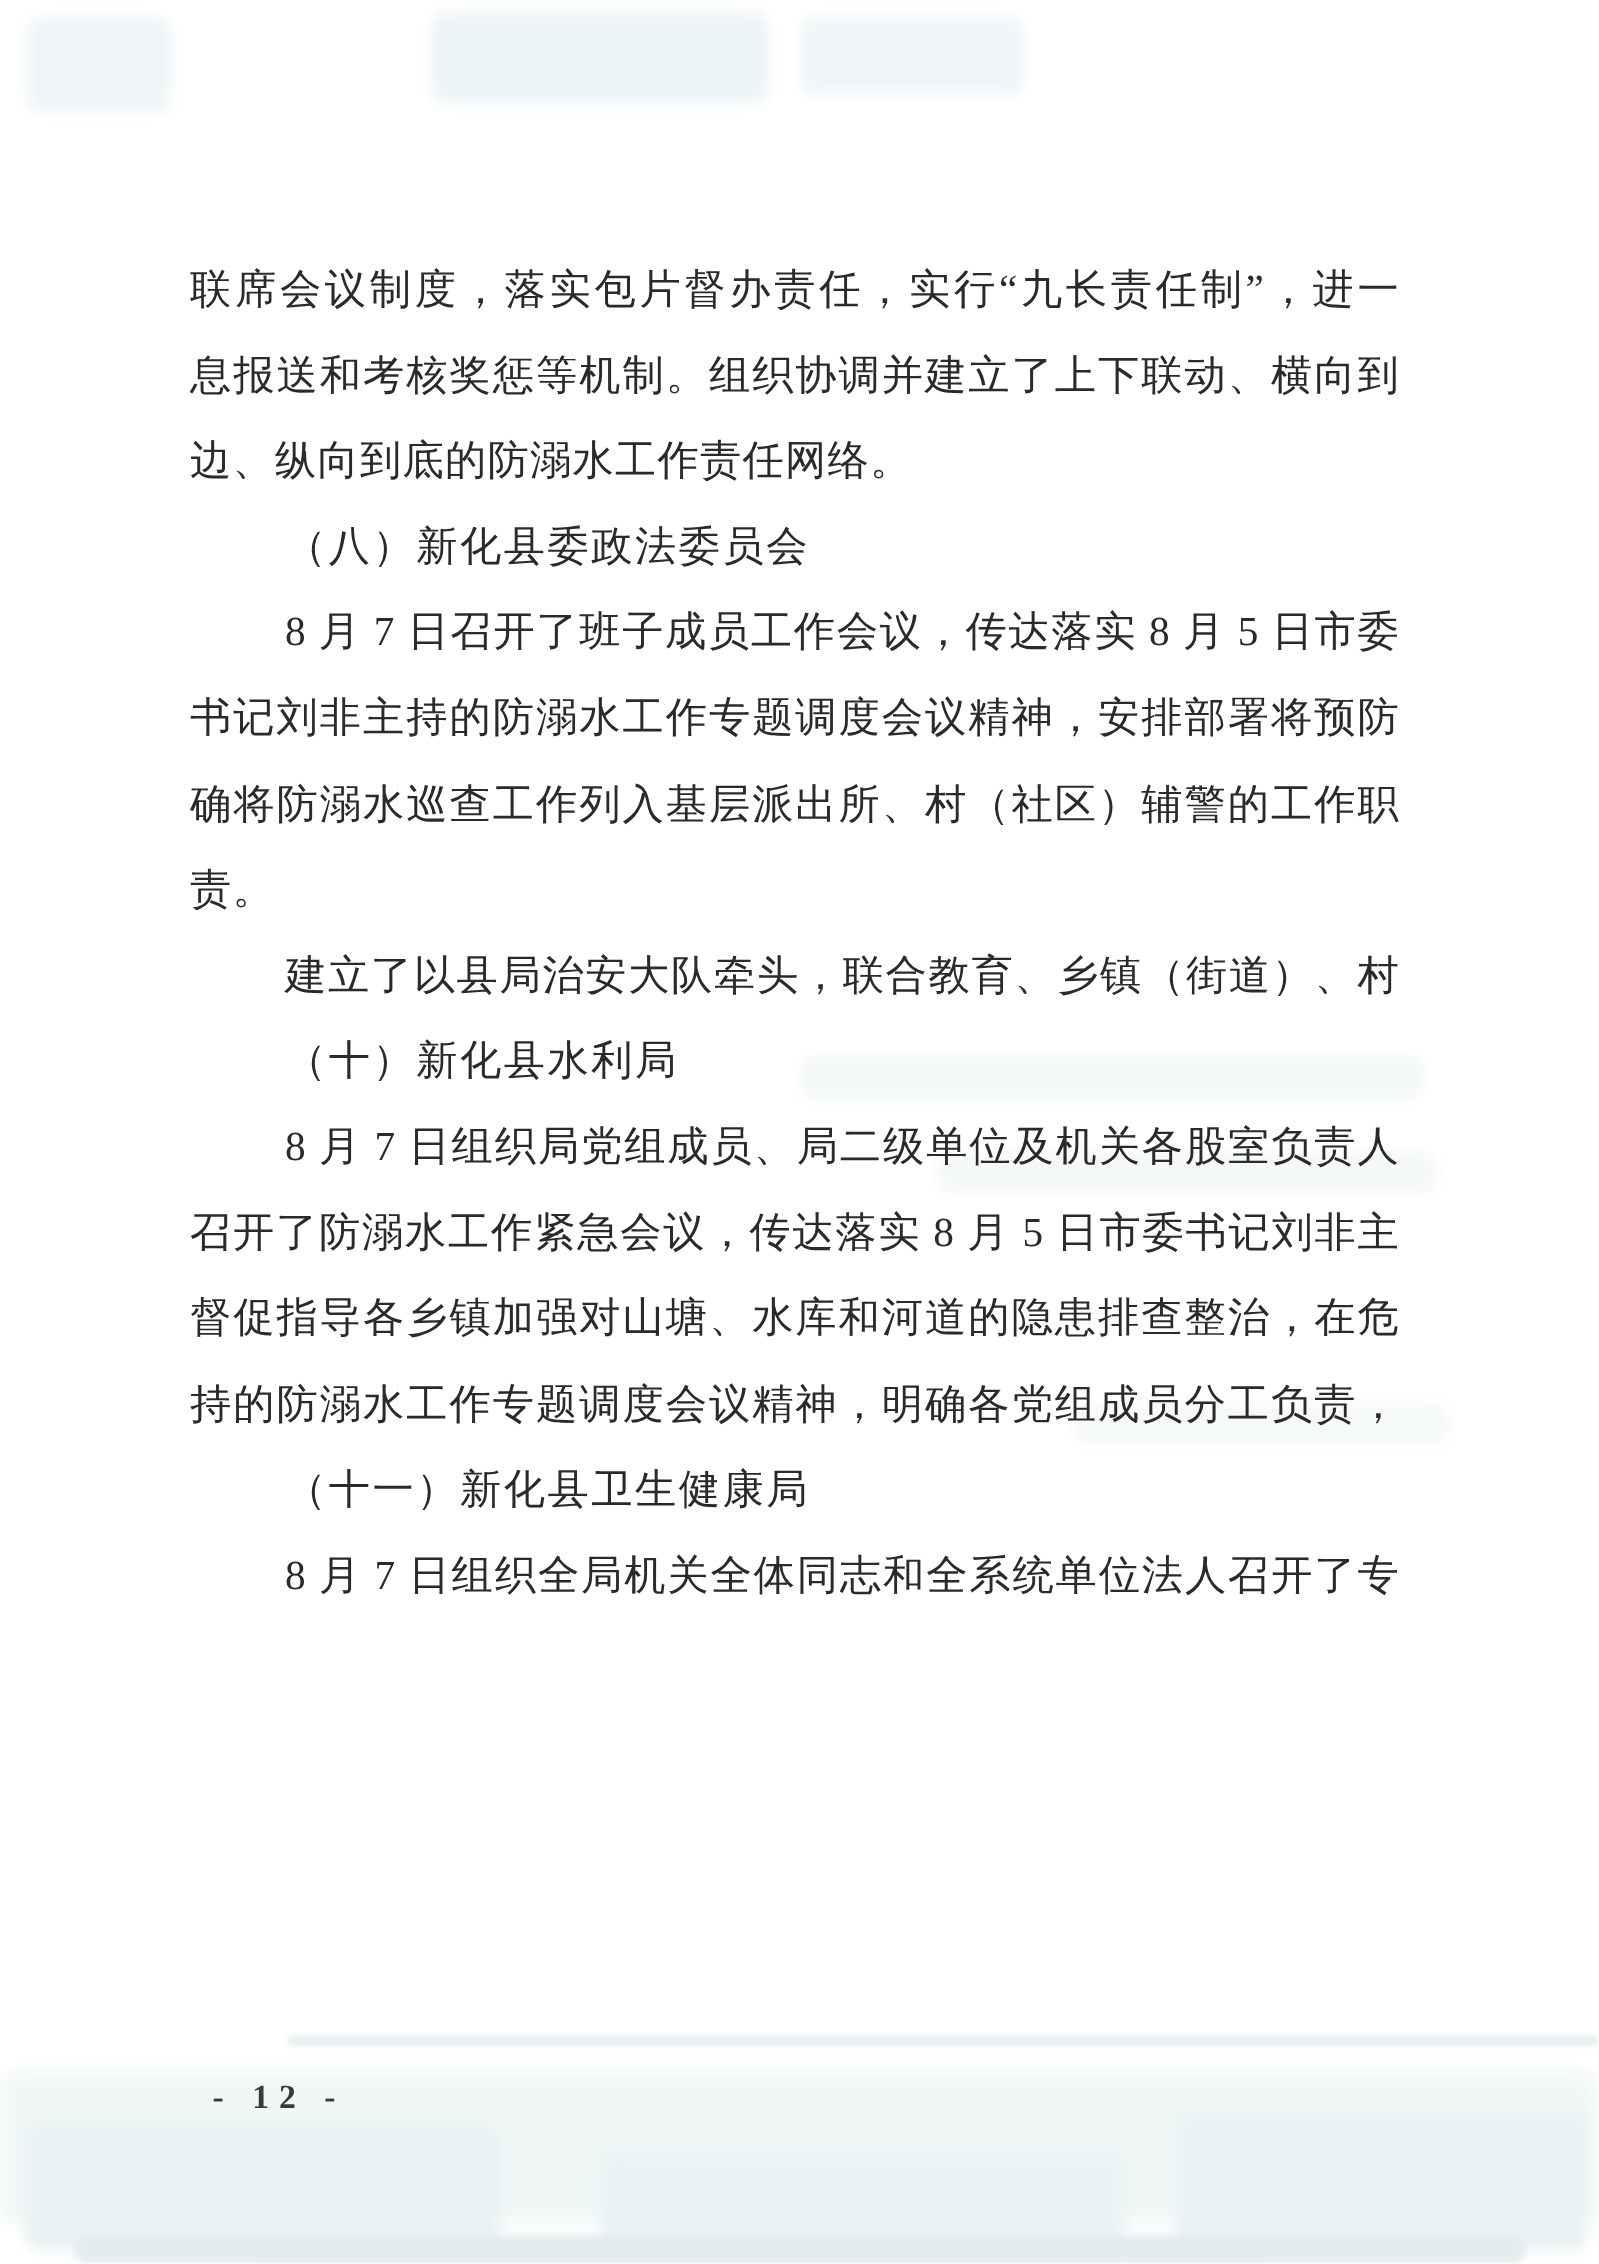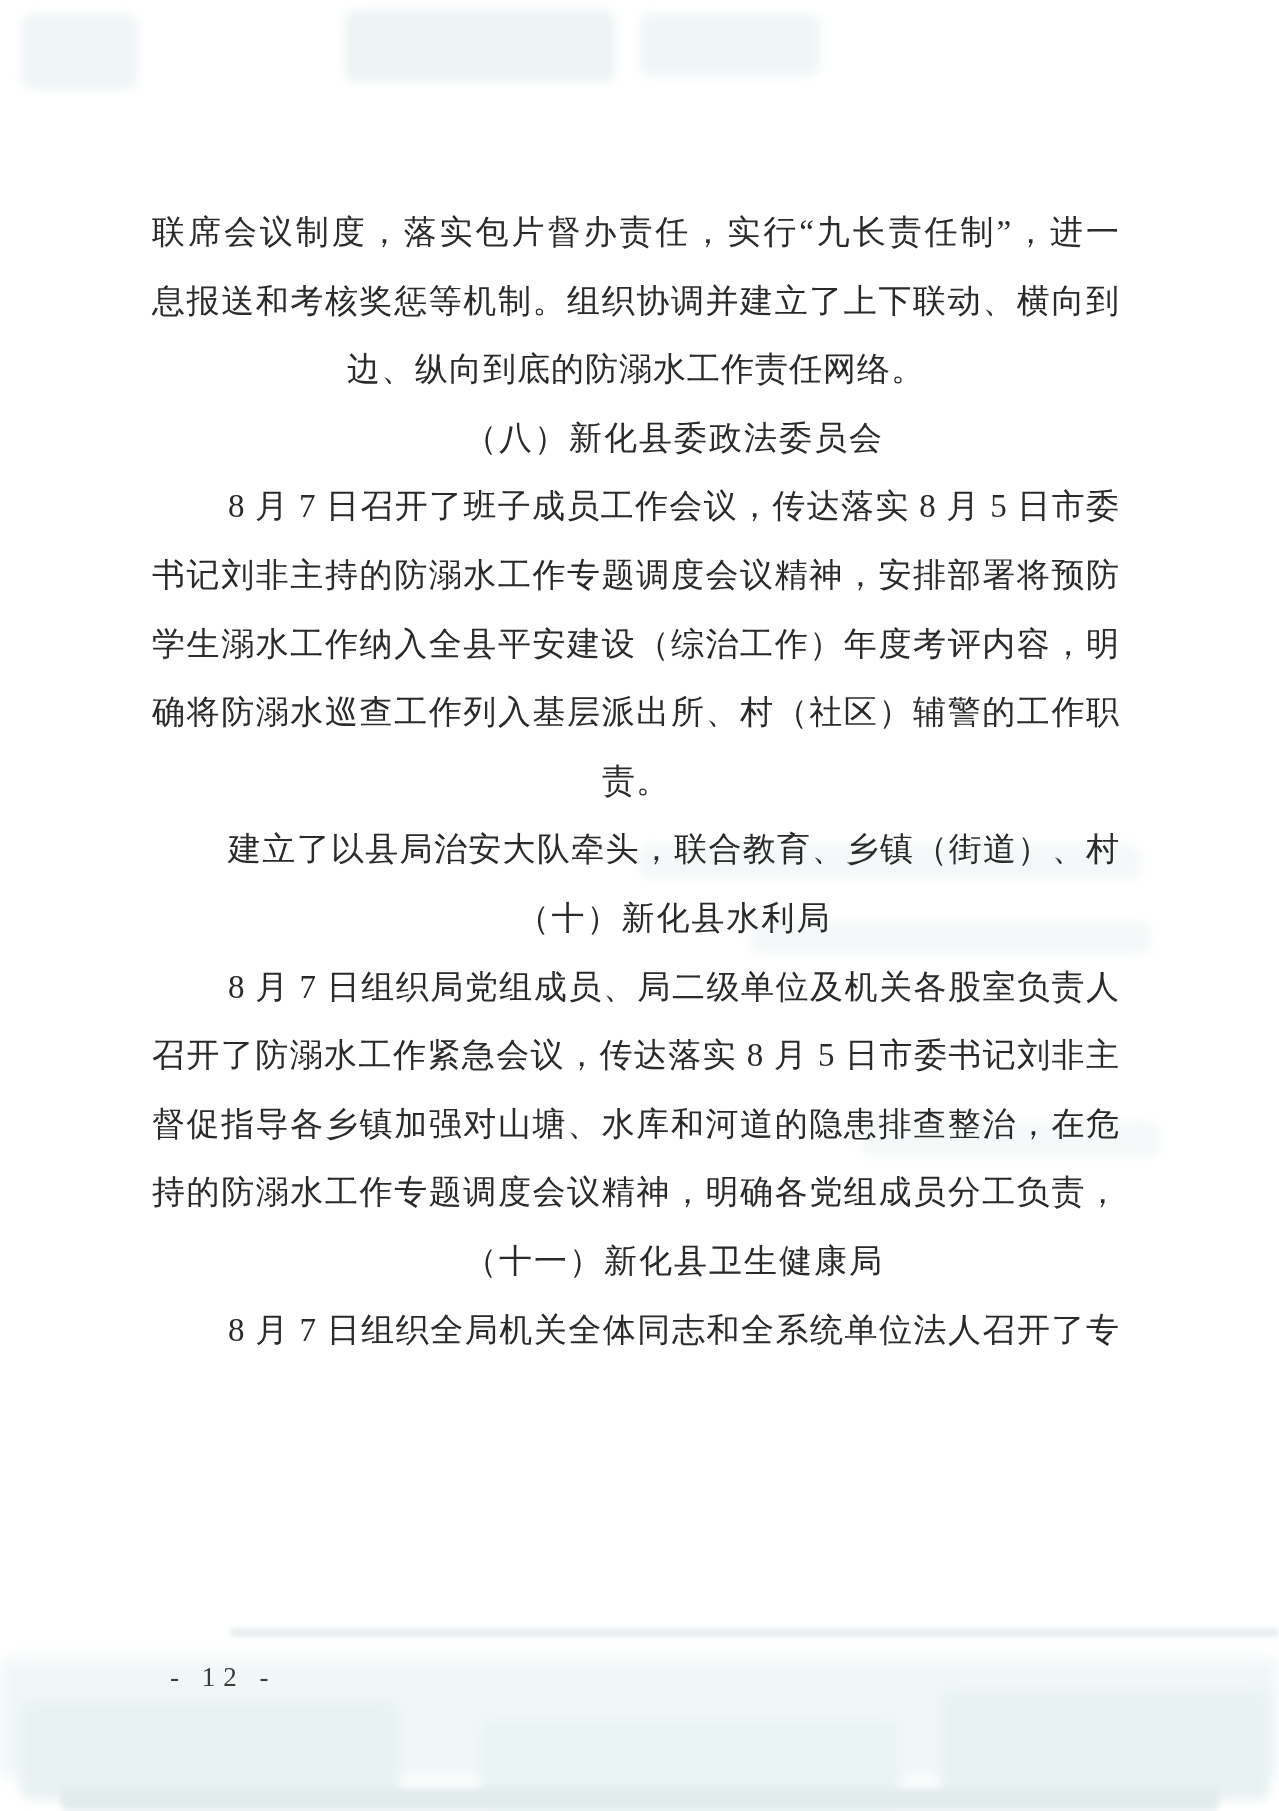--- a/index.html
+++ b/index.html
@@ -20,21 +20,21 @@
     position: absolute;
     left: 152px;
     top: 198px;
     width: 968px;
   }
   .line {
     height: 68.6px;
     line-height: 68.6px;
     font-size: 33px;
     color: #2a2a2a;
-    text-align: center;
+    text-align: left;
     white-space: pre-wrap;
     letter-spacing: 1px;
   }
   .line.justify {
     text-align: justify;
     text-align-last: justify;
   }
   .line.indent {
     text-indent: 76px;
   }
@@ -44,20 +44,21 @@
   }
   
   .page-number {
     position: absolute;
     left: 170px;
     top: 1662px;
     font-size: 27px;
     color: #3a3a3a;
     letter-spacing: 8px;
     white-space: pre;
+    font-weight: bold;
   }
   
   .bleed {
     position: absolute;
     pointer-events: none;
     filter: blur(5px);
     border-radius: 10px;
   }
   .b1  { left: 22px;   top: 14px;   width: 115px;  height: 75px;  background:#eff5f6; }
   .b2  { left: 345px;  top: 10px;   width: 270px;  height: 72px;  background:#edf4f5; }
@@ -90,21 +91,20 @@
   <div class="bleed b11"></div>
   <div class="bleed b12"></div>
 
   <div class="textblock">
       <div class="line justify">联席会议制度，落实包片督办责任，实行“九长责任制”，进一</div>
       <div class="line justify">息报送和考核奖惩等机制。组织协调并建立了上下联动、横向到</div>
       <div class="line">边、纵向到底的防溺水工作责任网络。</div>
       <div class="line heading indent">（八）新化县委政法委员会</div>
       <div class="line indent justify">8 月 7 日召开了班子成员工作会议，传达落实 8 月 5 日市委</div>
       <div class="line justify">书记刘非主持的防溺水工作专题调度会议精神，安排部署将预防</div>
-      <div class="line justify">学生溺水工作纳入全县平安建设（综治工作）年度考评内容，明</div>
       <div class="line justify">确将防溺水巡查工作列入基层派出所、村（社区）辅警的工作职</div>
       <div class="line">责。</div>
       <div class="line indent justify">建立了以县局治安大队牵头，联合教育、乡镇（街道）、村</div>
       <div class="line heading indent">（十）新化县水利局</div>
       <div class="line indent justify">8 月 7 日组织局党组成员、局二级单位及机关各股室负责人</div>
       <div class="line justify">召开了防溺水工作紧急会议，传达落实 8 月 5 日市委书记刘非主</div>
       <div class="line justify">督促指导各乡镇加强对山塘、水库和河道的隐患排查整治，在危</div>
       <div class="line justify">持的防溺水工作专题调度会议精神，明确各党组成员分工负责，</div>
       <div class="line heading indent">（十一）新化县卫生健康局</div>
       <div class="line indent justify">8 月 7 日组织全局机关全体同志和全系统单位法人召开了专</div>

